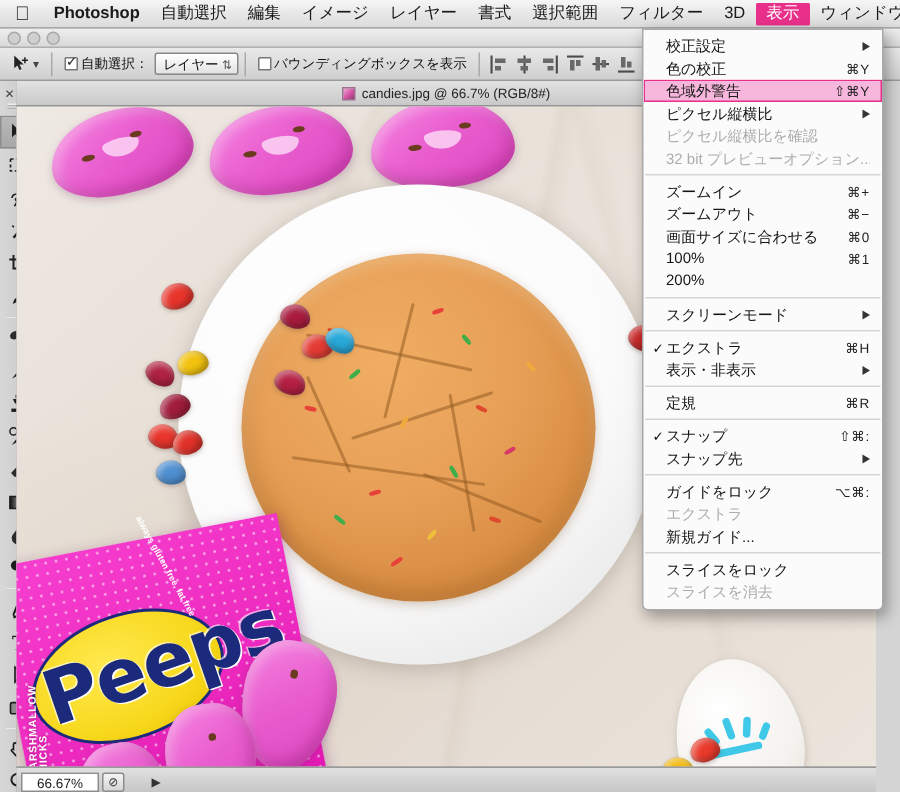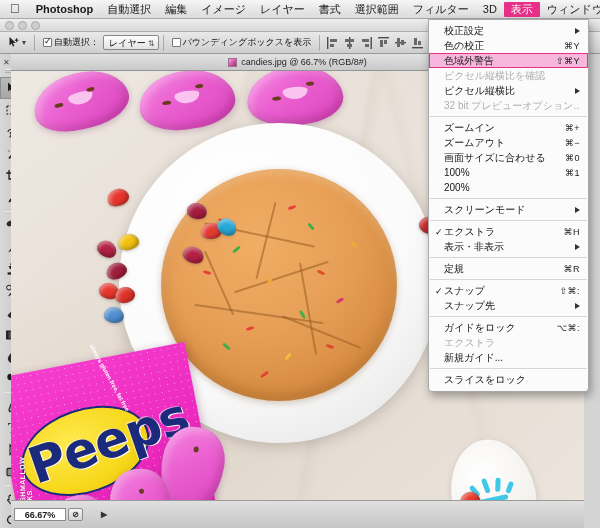--- a/index.html
+++ b/index.html
@@ -101,24 +101,24 @@
   }
   .tab-ico { width: 9px; height: 9px; margin-right: 4px;
              background: linear-gradient(135deg,#f0a9d6,#d14ca0 60%,#8d3f6e);
              border: 1px solid #9e6f8e; }
   #canvas {
     position: absolute; top: 17px; left: 0; width: 573px; height: 440px;
     overflow: hidden; background: #cfcfcf;
   }
   
   #statusbar {
-    position: absolute; bottom: 0; left: 0; width: 573px; height: 28px;
+    position: absolute; bottom: 0; left: 0; width: 573px; height: 17px;
     background: linear-gradient(to bottom,#e0e0e0,#c6c6c6);
     border-top: 1px solid #9a9a9a;
-    display: flex; align-items: center; font-size: 9px; color: #1b1b1b; font-weight: bold;
+    display: flex; align-items: flex-end; font-size: 9px; color: #1b1b1b;
   }
   .sb-zoom { width: 52px; height: 13px; margin-left: 3px;
              background: #fff; border: 1px solid #8d8d8d;
              display: flex; align-items: center; justify-content: center; }
   .sb-btn { width: 15px; height: 13px; margin-left: 2px;
             border: 1px solid #8d8d8d; border-radius: 2px;
             background: linear-gradient(to bottom,#f4f4f4,#d5d5d5);
             display: flex; align-items: center; justify-content: center;
             font-size: 8px; color: #333; }
   .sb-info { margin-left: 4px; height: 13px; flex: 0 0 auto; padding: 0 8px;
@@ -596,28 +596,28 @@
     <div class="mi">
       <span class="chk"></span>
       <span class="lbl">色の校正</span>
       <span class="key">⌘Y</span>
     </div>
     <div class="mi hl">
       <span class="chk"></span>
       <span class="lbl">色域外警告</span>
       <span class="key">⇧⌘Y</span>
     </div>
-    <div class="mi disabled">
-      <span class="chk"></span>
-      <span class="lbl">ピクセル縦横比を確認</span>
-    </div>
     <div class="mi">
       <span class="chk"></span>
       <span class="lbl">ピクセル縦横比</span>
       <span class="arrow"></span>
+    </div>
+    <div class="mi disabled">
+      <span class="chk"></span>
+      <span class="lbl">ピクセル縦横比を確認</span>
     </div>
     <div class="mi disabled">
       <span class="chk"></span>
       <span class="lbl">32 bit プレビューオプション...</span>
     </div>
     <div class="m-sep"></div>
     <div class="mi">
       <span class="chk"></span>
       <span class="lbl">ズームイン</span>
       <span class="key">⌘+</span>
@@ -687,13 +687,17 @@
     </div>
     <div class="mi">
       <span class="chk"></span>
       <span class="lbl">新規ガイド...</span>
     </div>
     <div class="m-sep"></div>
     <div class="mi">
       <span class="chk"></span>
       <span class="lbl">スライスをロック</span>
     </div>
+    <div class="mi disabled">
+      <span class="chk"></span>
+      <span class="lbl">スライスを消去</span>
+    </div>
   </div>
 
 </body></html>

